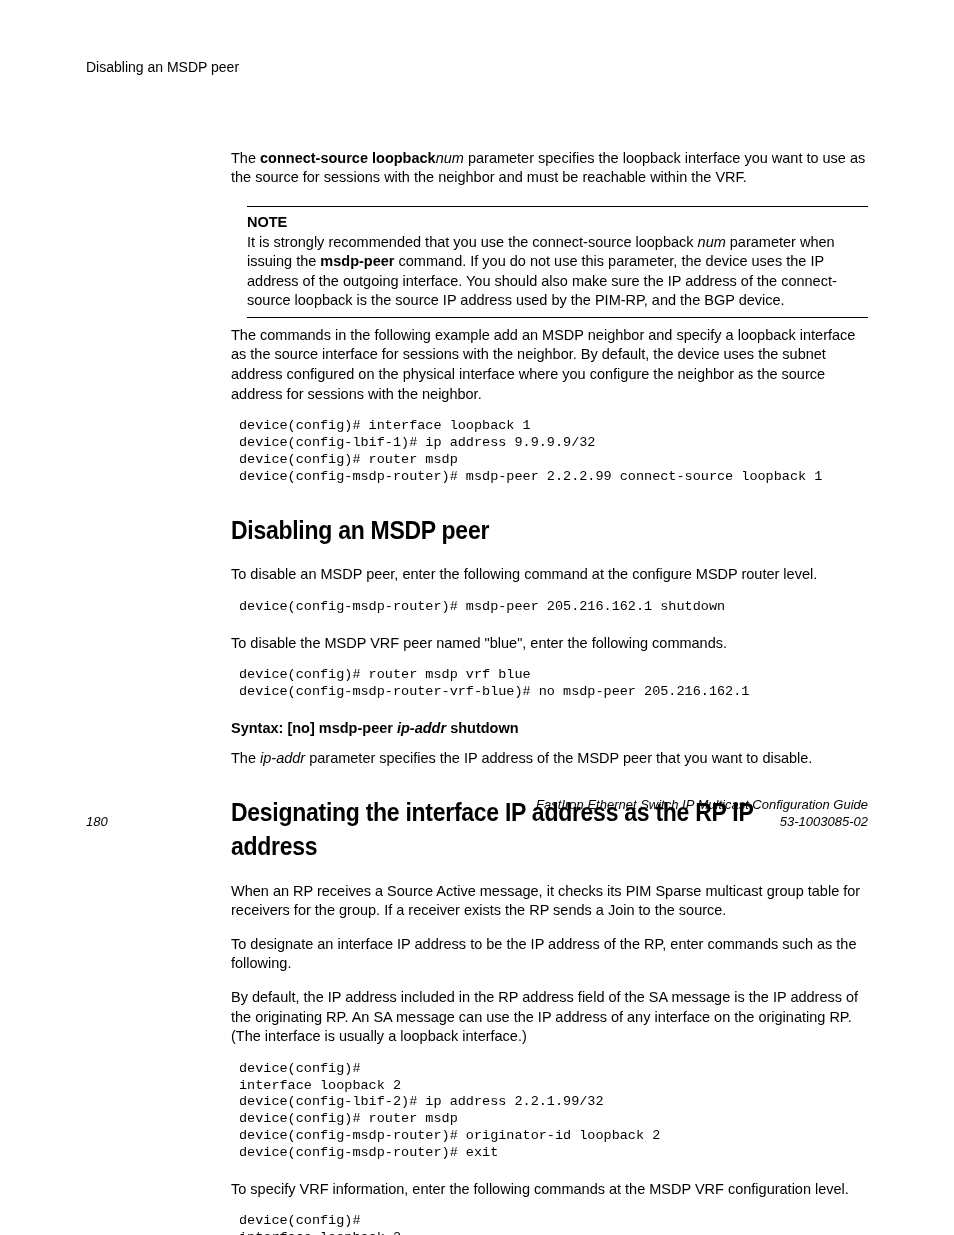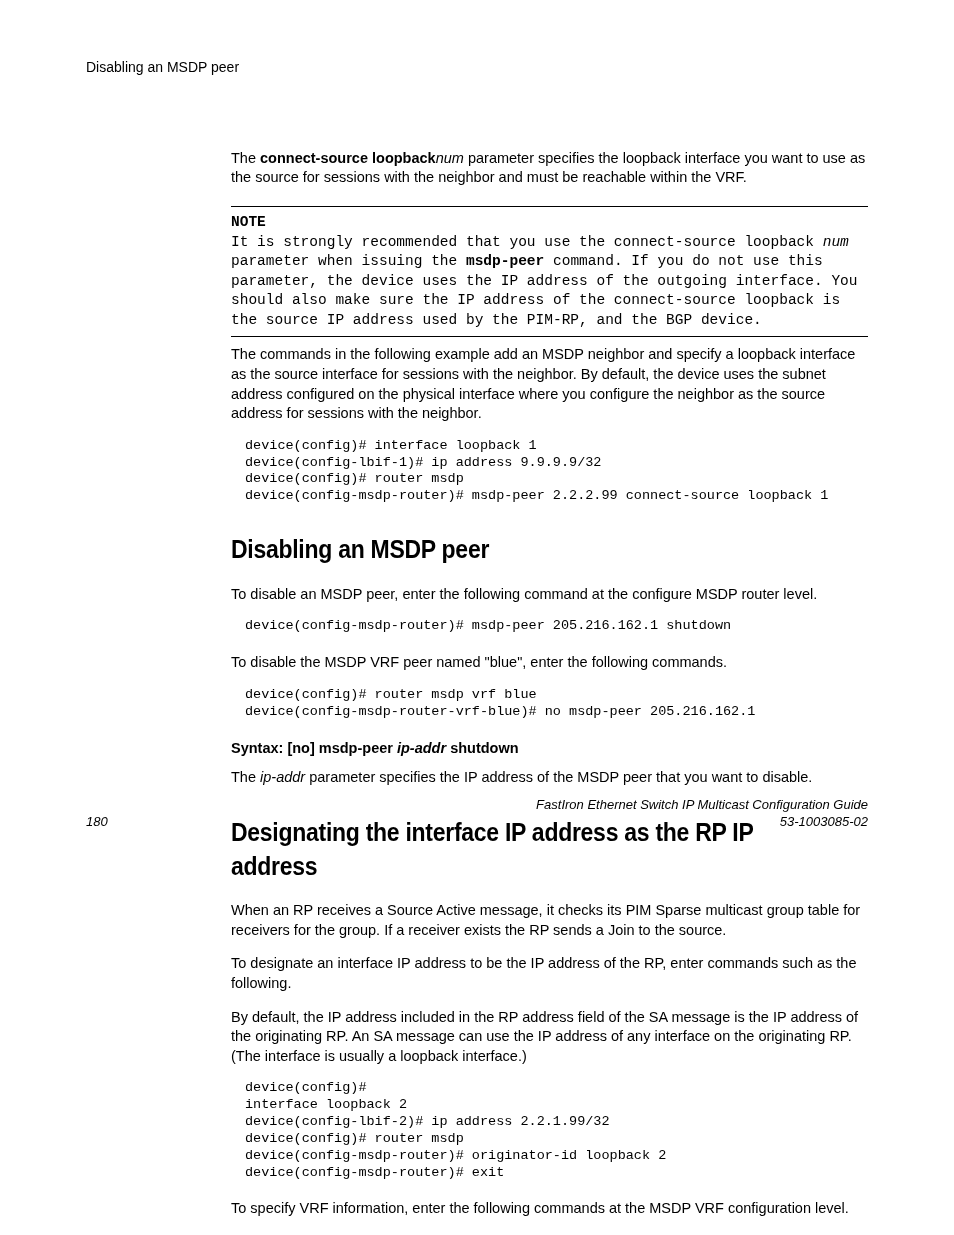--- a/index.html
+++ b/index.html
@@ -29,28 +29,28 @@
     margin-left: 145px;
   }
   p { margin: 0 0 14px 0; }
   .bold { font-weight: 700; }
   .ital { font-style: italic; }
   hr.rule {
     border: none;
     border-top: 1px solid #000;
     margin: 6px 0;
   }
-  .note-block { margin: 18px 0 8px 0; font-family: Liberation Mono, monospace; }
+  .note-block { margin: 18px 0 8px 16px; }
   .note-block .note-label { font-weight: 700; }
   .note-block p { margin-bottom: 0; }
   pre.code {
     font-family: "Courier New", Courier, monospace;
     font-size: 13.5px;
     white-space: pre;
-    margin: 10px 0 18px 14px;
+    margin: 10px 0 18px 8px;
     line-height: 1.25;
   }
   h2.sect {
     font-family: Arial, Helvetica, sans-serif;
     font-weight: 700;
     font-size: 25px;
     letter-spacing: -0.3px;
     margin: 28px 0 18px 0;
     transform: scaleX(0.92);
     transform-origin: left center;

